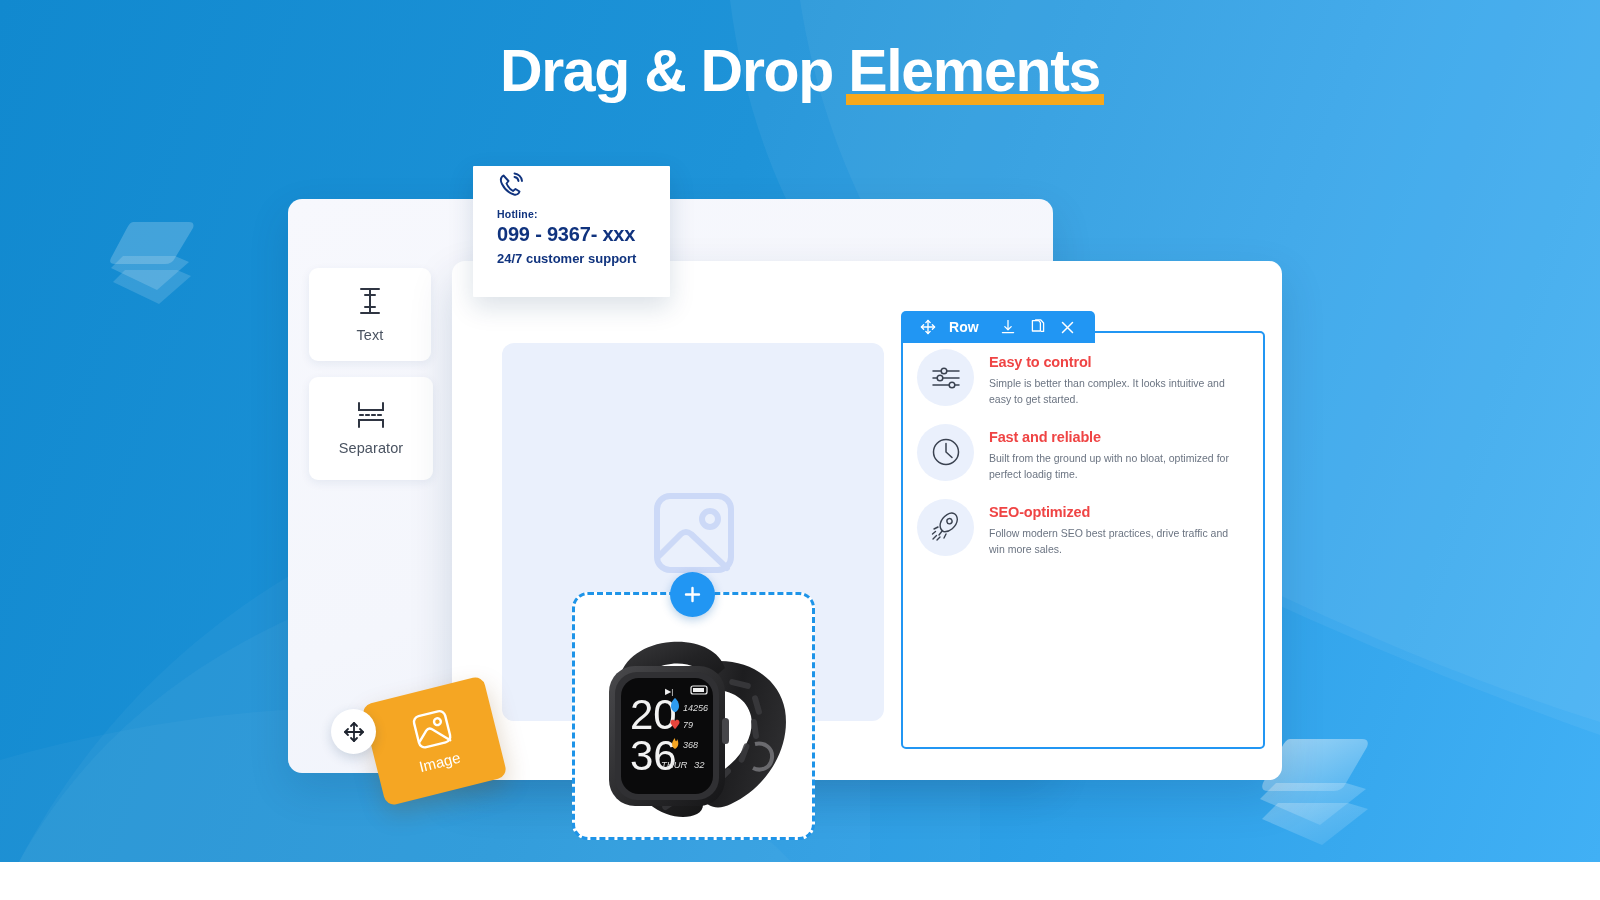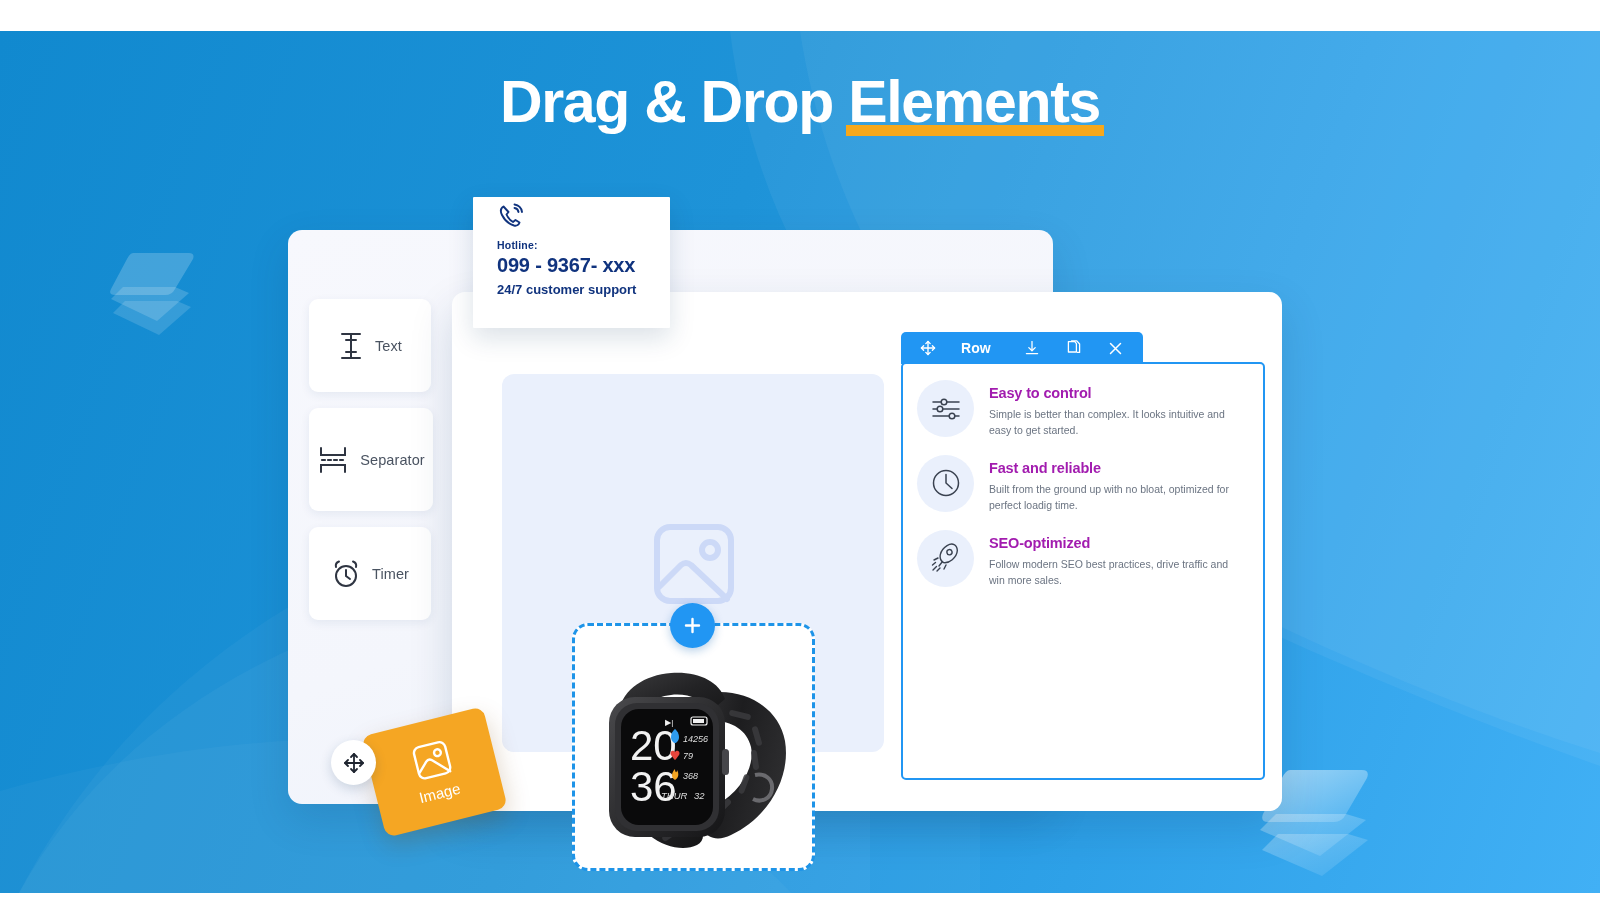--- a/index.html
+++ b/index.html
@@ -7,21 +7,20 @@
   html, body {
     width: 1600px; height: 900px;
     overflow: hidden;
     font-family: "Liberation Sans", sans-serif;
   }
   #stage {
     position: relative;
     width: 1600px; height: 862px;
     background: linear-gradient(110deg, #1189cf 0%, #1e93d8 42%, #2ea1e8 72%, #41b0f5 100%);
     overflow: hidden;
-    margin-top: 31px;
   }
   .bg-waves { position: absolute; inset: 0; width: 1600px; height: 900px; }
 
   
   .headline {
     position: absolute;
     top: 38px; left: 0; width: 1600px;
     text-align: center;
     z-index: 30;
   }
@@ -68,21 +67,21 @@
     left: 309px; top: 268px;
     width: 122px;
     z-index: 12;
   }
   .palette-item {
     width: 122px; height: 93px;
     background: #ffffff;
     border-radius: 9px;
     box-shadow: 0 3px 10px rgba(26,64,110,.08);
     display: flex;
-    flex-direction: row;
+    flex-direction: column;
     align-items: center;
     justify-content: center;
     gap: 11px;
     margin-bottom: 16px;
     cursor: grab;
   }
   .palette-item.is-wide { width: 124px; height: 103px; }
   .palette-item .pi-icon { display: block; line-height: 0; color: #2f3542; }
   .palette-item .pi-label {
     font-size: 14.5px; color: #4a5361; letter-spacing: .1px;
@@ -176,26 +175,26 @@
     background: #ffffff;
     box-shadow: 0 4px 12px rgba(20,60,100,.18);
     display: flex; align-items: center; justify-content: center;
     z-index: 32;
     cursor: grab;
   }
 
   
   .row-toolbar {
     position: absolute;
-    left: 901px; top: 301px;
+    left: 901px; top: 311px;
     height: 32px;
     background: #2196f3;
     border-radius: 5px 5px 0 0;
     display: flex; align-items: center;
-    gap: 12px;
+    gap: 0;
     padding: 0 12px;
     z-index: 40;
     text-align: center;
   }
   .rt-btn {
     display: flex; align-items: center; justify-content: center;
     width: 30px; height: 32px;
     color: #ffffff; cursor: pointer; line-height: 0;
   }
   .rt-label {
@@ -217,21 +216,21 @@
   .fi-badge {
     flex: 0 0 auto;
     width: 57px; height: 57px;
     border-radius: 50%;
     background: #eaf0fc;
     display: flex; align-items: center; justify-content: center;
     color: #3a4250; line-height: 0;
   }
   .fi-text { padding-top: 5px; }
   .fi-title {
-    font-size: 14.5px; font-weight: 700; color: #a21caf;
+    font-size: 14.5px; font-weight: 700; color: #ef4444;
     letter-spacing: -.15px; margin-bottom: 6px;
   }
   .fi-desc {
     font-size: 10.5px; color: #6b7482; line-height: 1.52; max-width: 248px;
   }
 </style>
 </head>
 <body>
 
 <div id="stage">
@@ -293,31 +292,20 @@
         <svg width="32" height="28" viewBox="0 0 32 28" fill="none" stroke="#2f3542" stroke-width="2" stroke-linecap="round">
           <path d="M4 2 V9 H28 V2"></path>
           <path d="M4 26 V19 H28 V26"></path>
           <path d="M5 14 H8 M11 14 H14 M17 14 H20 M23 14 H26" stroke-width="2.2"></path>
         </svg>
       </span>
       <span class="pi-label">Separator</span>
     </div>
 
 
-    <div class="palette-item">
-      <span class="pi-icon">
-        <svg width="30" height="30" viewBox="0 0 30 30" fill="none" stroke="#2f3542" stroke-width="2" stroke-linecap="round">
-          <circle cx="15" cy="17" r="10"></circle>
-          <path d="M15 11 V17 L19 20"></path>
-          <path d="M5 8 Q4 4 8 2.5"></path>
-          <path d="M25 8 Q26 4 22 2.5"></path>
-        </svg>
-      </span>
-      <span class="pi-label">Timer</span>
-    </div>
   </div>
 
   <div class="hotline-card">
     <div class="hc-icon">
       <svg width="27" height="27" viewBox="0 0 27 27" fill="none" stroke="#10337e" stroke-width="1.9" stroke-linecap="round" stroke-linejoin="round">
         <path d="M6.5 3.5 C4 5 3 8 5 12 C7.5 17 12 21 17 22.5 C20 23.3 22 21.5 22.5 19.5 L18.5 17 L16 19 C13.5 17.5 10.5 14 9.5 11.5 L11.5 9 Z"></path>
         <path d="M17.5 5 Q21 5.5 21.5 9"></path>
         <path d="M17.5 1.5 Q24 2.5 25 9"></path>
       </svg>
     </div>

